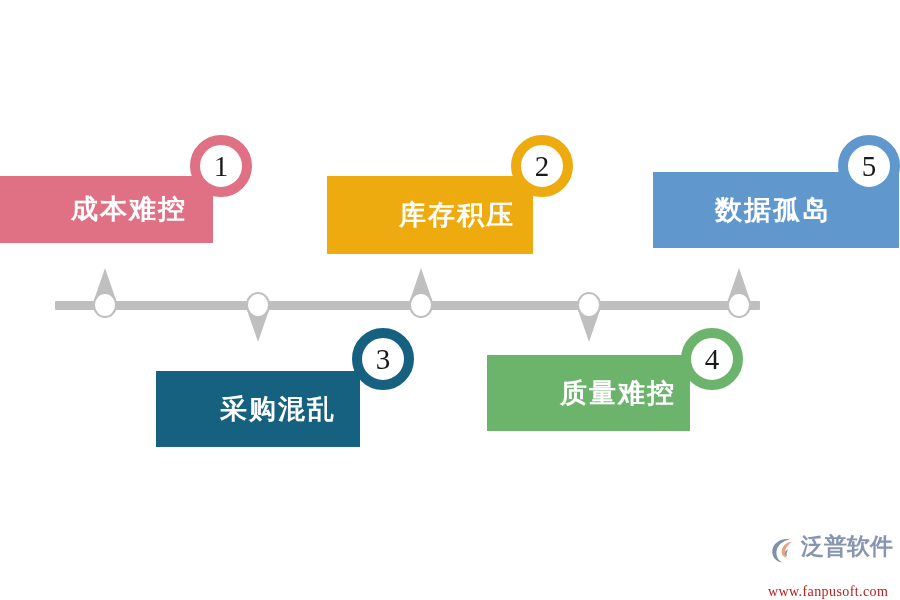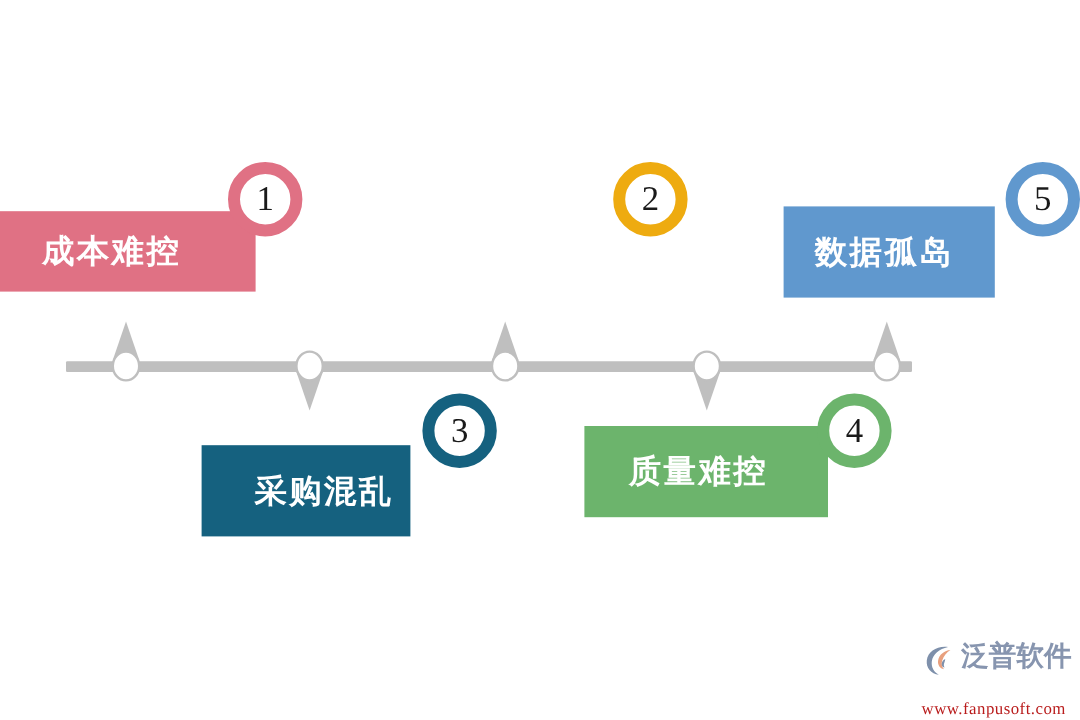--- a/index.html
+++ b/index.html
@@ -68,20 +68,21 @@
     align-items: center;
     z-index: 5;
   }
   .item-label {
     color: #ffffff;
     font-size: 27px;
     font-weight: bold;
     letter-spacing: 2px;
     white-space: nowrap;
     line-height: 1;
+    margin-left: 36px;
   }
 
   
   .badge {
     position: absolute;
     width: 62px;
     height: 62px;
     border-radius: 50%;
     box-sizing: border-box;
     border-width: 10px;
@@ -155,39 +156,42 @@
   <div class="node" style="left:577px;"></div>
   <div class="node" style="left:727px;"></div>
 
   <div class="item-box" style="left:-5px; top:176px; width:218px; height:67px; background:#e07184; padding-left:40px;">
     <span class="item-label">成本难控</span>
   </div>
   <div class="badge" style="left:190px; top:135px; border-color:#e07184;">
     <span class="badge-num">1</span>
   </div>
 
+  <div class="item-box" style="left:327px; top:176px; width:206px; height:78px; padding-left:36px; background:#eeab10;">
+    <span class="item-label">库存积压</span>
+  </div>
   <div class="badge" style="left:511px; top:135px; border-color:#eeab10;">
     <span class="badge-num">2</span>
   </div>
 
-  <div class="item-box" style="left:168px; top:371px; width:174px; height:76px; padding-left:44px; background:#15617f;">
+  <div class="item-box" style="left:156px; top:371px; width:204px; height:76px; padding-left:28px; background:#15617f;">
     <span class="item-label">采购混乱</span>
   </div>
   <div class="badge" style="left:352px; top:328px; border-color:#15617f;">
     <span class="badge-num">3</span>
   </div>
 
   <div class="item-box" style="left:487px; top:355px; width:203px; height:76px; padding-left:37px; background:#6cb46c;">
     <span class="item-label">质量难控</span>
   </div>
   <div class="badge" style="left:681px; top:328px; border-color:#6cb46c;">
     <span class="badge-num">4</span>
   </div>
 
-  <div class="item-box" style="left:653px; top:172px; width:176px; height:76px; padding-left:26px; background:#6098ce;">
+  <div class="item-box" style="left:653px; top:172px; width:246px; height:76px; padding-left:26px; background:#6098ce;">
     <span class="item-label">数据孤岛</span>
   </div>
   <div class="badge" style="left:838px; top:135px; border-color:#6098ce;">
     <span class="badge-num">5</span>
   </div>
 
   <div class="watermark">
     <div class="wm-row">
       <span class="wm-mark">
         <svg viewBox="0 0 32 32" width="30" height="30" aria-hidden="true">

